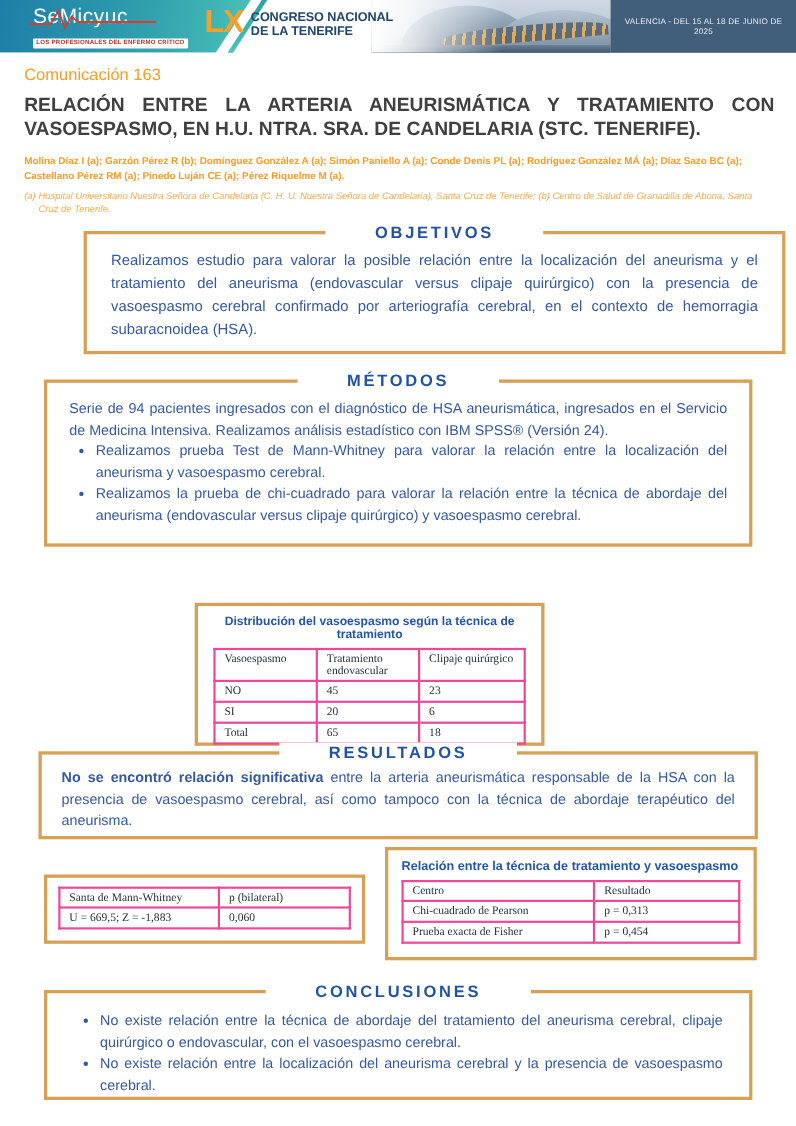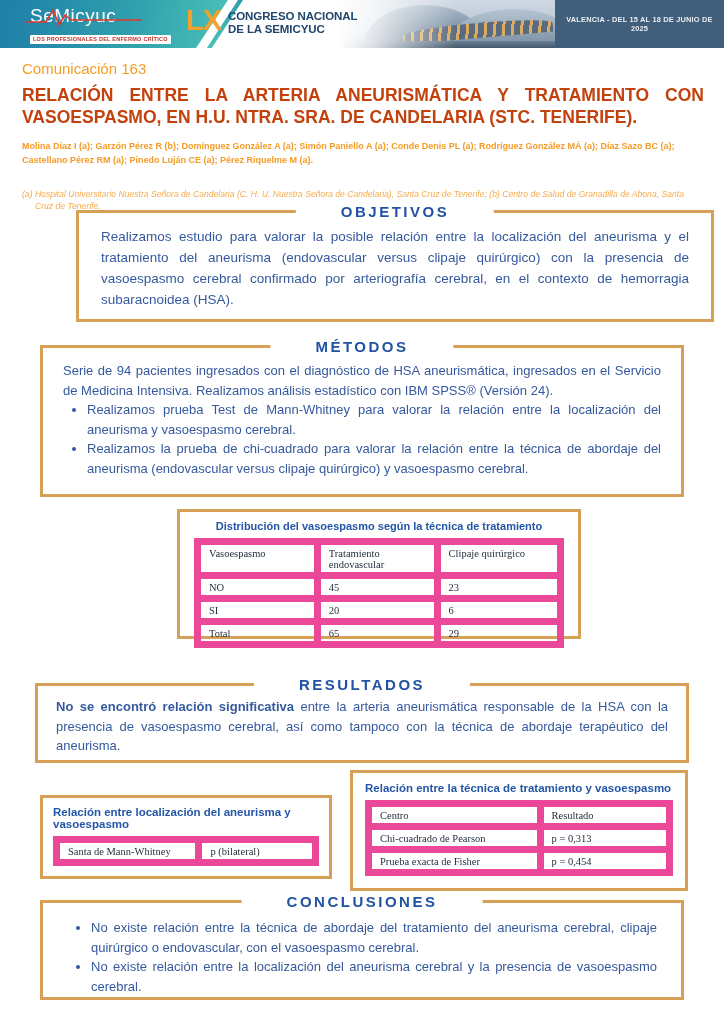--- a/index.html
+++ b/index.html
@@ -41,60 +41,60 @@
   .windows { position:absolute; right:2px; top:23px; width:150px; height:15px; transform:rotate(-5deg);
     border-radius:45% 45% 0 0;
     background:repeating-linear-gradient(100deg, rgba(226,171,90,.95) 0 3px, rgba(86,104,124,.95) 3px 9px); }
   .water { position:absolute; left:0; right:0; bottom:0; height:7px;
     background:linear-gradient(180deg,#6a7f94,#42576c); }
   .photo-fade { position:absolute; inset:0;
     background:linear-gradient(90deg,#fff 0%,rgba(255,255,255,.8) 16%,rgba(255,255,255,0) 55%); }
   .banner {
     position:absolute; left:555px; top:0; width:169px; height:48px; background:#415E7A;
     color:#E9EEF3; display:flex; align-items:center; justify-content:center; text-align:center;
-    font-size:7.4px; letter-spacing:.2px; padding:0 6px;font-weight:bold;
+    font-size:7.4px; letter-spacing:.2px; padding:0 6px;
   }
 
   
   .communication { position:absolute; left:22px; top:60px; color:#F59C26; font-size:15px; font-weight:500; }
-  .title { position:absolute; left:22px; top:84px; width:682px; color:#c2410c; font-weight:bold;
+  .title { position:absolute; left:22px; top:84px; width:682px; color:#404040; font-weight:bold;
     font-size:17.5px; line-height:1.26; text-align:justify; }
   .authors { position:absolute; left:22px; top:140px; width:684px; color:#F59C26; font-weight:bold;
     font-size:9px; line-height:1.5; }
   .affil { position:absolute; left:22px; top:172px; width:678px; color:#F7AC4E; font-style:italic;
-    font-size:8.6px; line-height:1.4; padding-left:13px; text-indent:-13px;margin-top:16px; }
+    font-size:8.6px; line-height:1.4; padding-left:13px; text-indent:-13px; }
 
   
   .panel { position:absolute; border:3px solid #D6A156; background:#fff; }
   .panel-label {
     position:absolute; top:-11px; left:50%; transform:translateX(-50%);
     background:#fff; padding:0 45px; color:#2152A3; font-weight:bold; font-size:15px;
     letter-spacing:2.5px; line-height:19px; white-space:nowrap;
   }
   .body-blue { color:#35599E; font-size:13.5px; line-height:1.55; text-align:justify; }
   .body-blue-sm { color:#35599E; font-size:13px; line-height:1.5; text-align:justify; }
   ul.bullets { margin:0 0 0 8px; padding-left:16px; }
   ul.bullets li { color:#35599E; text-align:justify; }
 
   #p-objetivos { left:76px; top:210px; width:638px; height:112px; padding:14px 22px; }
   #p-metodos   { left:40px;  top:345px; width:644px; height:152px; padding:13px 20px; }
-  #p-table1    { left:177px; top:509px; width:404px; height:130px; padding:8px 14px 10px; }
+  #p-table1    { left:177px; top:548px; width:318px; height:130px; padding:8px 14px 10px; }
   #p-resultados{ left:35px;  top:683px; width:654px; height:80px; padding:11px 18px; }
   #p-mann      { left:40px;  top:795px; width:292px; padding:8px 10px 10px; }
   #p-chi       { left:350px; top:770px; width:338px; padding:9px 12px 12px; }
   #p-conclusiones { left:40px; top:900px; width:644px; height:100px; padding:15px 24px 12px; }
 
   .res-lead { font-weight:bold; }
 
   
   .tbl-title-center { text-align:center; color:#2456A8; font-weight:bold; font-size:11px; margin-bottom:6px; }
   .tbl-title-left   { color:#2456A8; font-weight:bold; font-size:11.5px; margin-bottom:6px; }
   table.datatable { width:100%; border-collapse:collapse; font-family:"Liberation Serif", serif;
     font-size:10.5px; color:#25303d; }
-  .datatable th, .datatable td { border:7px solid #ec4899; text-align:left; padding:2.5px 8px;
+  .datatable th, .datatable td { border:2px solid #ec4899; text-align:left; padding:2.5px 8px;
     font-weight:normal; vertical-align:top; }
   .datatable tr.tall th { height:28px; }
   .datatable td { height:19px; }
 </style>
 </head>
 <body>
 
 <div class="poster">
 
   <div class="hdr">
@@ -108,21 +108,21 @@
       </svg>
       <div>
         <span class="logo-tagline">LOS PROFESIONALES DEL ENFERMO CRÍTICO</span>
       </div>
     </div>
 
     <div class="congress">
       <span class="congress-lx">LX</span>
       <span class="congress-lines">
         <span>CONGRESO NACIONAL</span><br>
-        <span>DE LA SEMICYUC</span>
+        <span>DE LA TENERIFE</span>
       </span>
     </div>
 
     <div class="photo">
       <div class="dome-a"></div>
       <div class="dome-b"></div>
       <div class="windows"></div>
       <div class="water"></div>
       <div class="photo-fade"></div>
     </div>
@@ -164,38 +164,41 @@
         <td>23</td>
       </tr>
       <tr>
         <td>SI</td>
         <td>20</td>
         <td>6</td>
       </tr>
       <tr>
         <td>Total</td>
         <td>65</td>
-        <td>29</td>
+        <td>18</td>
       </tr>
     </tbody>
       </table>
   </div>
 
   <div class="panel" id="p-resultados">
     <div class="panel-label">RESULTADOS</div>
     <div class="body-blue-sm"><span class="res-lead">No se encontró relación significativa</span><span> entre la arteria aneurismática responsable de la HSA con la presencia de vasoespasmo cerebral, así como tampoco con la técnica de abordaje terapéutico del aneurisma.</span></div>
   </div>
 
   <div class="panel" id="p-mann">
-    <div class="tbl-title-left">Relación entre localización del aneurisma y vasoespasmo</div>
     <table class="datatable">
       <tbody>
           <tr>
         <th style="width:55%">Santa de Mann-Whitney</th>
         <th style="width:45%">p (bilateral)</th>
+      </tr>
+      <tr>
+        <td>U = 669,5; Z = -1,883</td>
+        <td>0,060</td>
       </tr>
     </tbody>
       </table>
   </div>
 
   <div class="panel" id="p-chi">
     <div class="tbl-title-left">Relación entre la técnica de tratamiento y vasoespasmo</div>
     <table class="datatable">
       <tbody>
           <tr>

